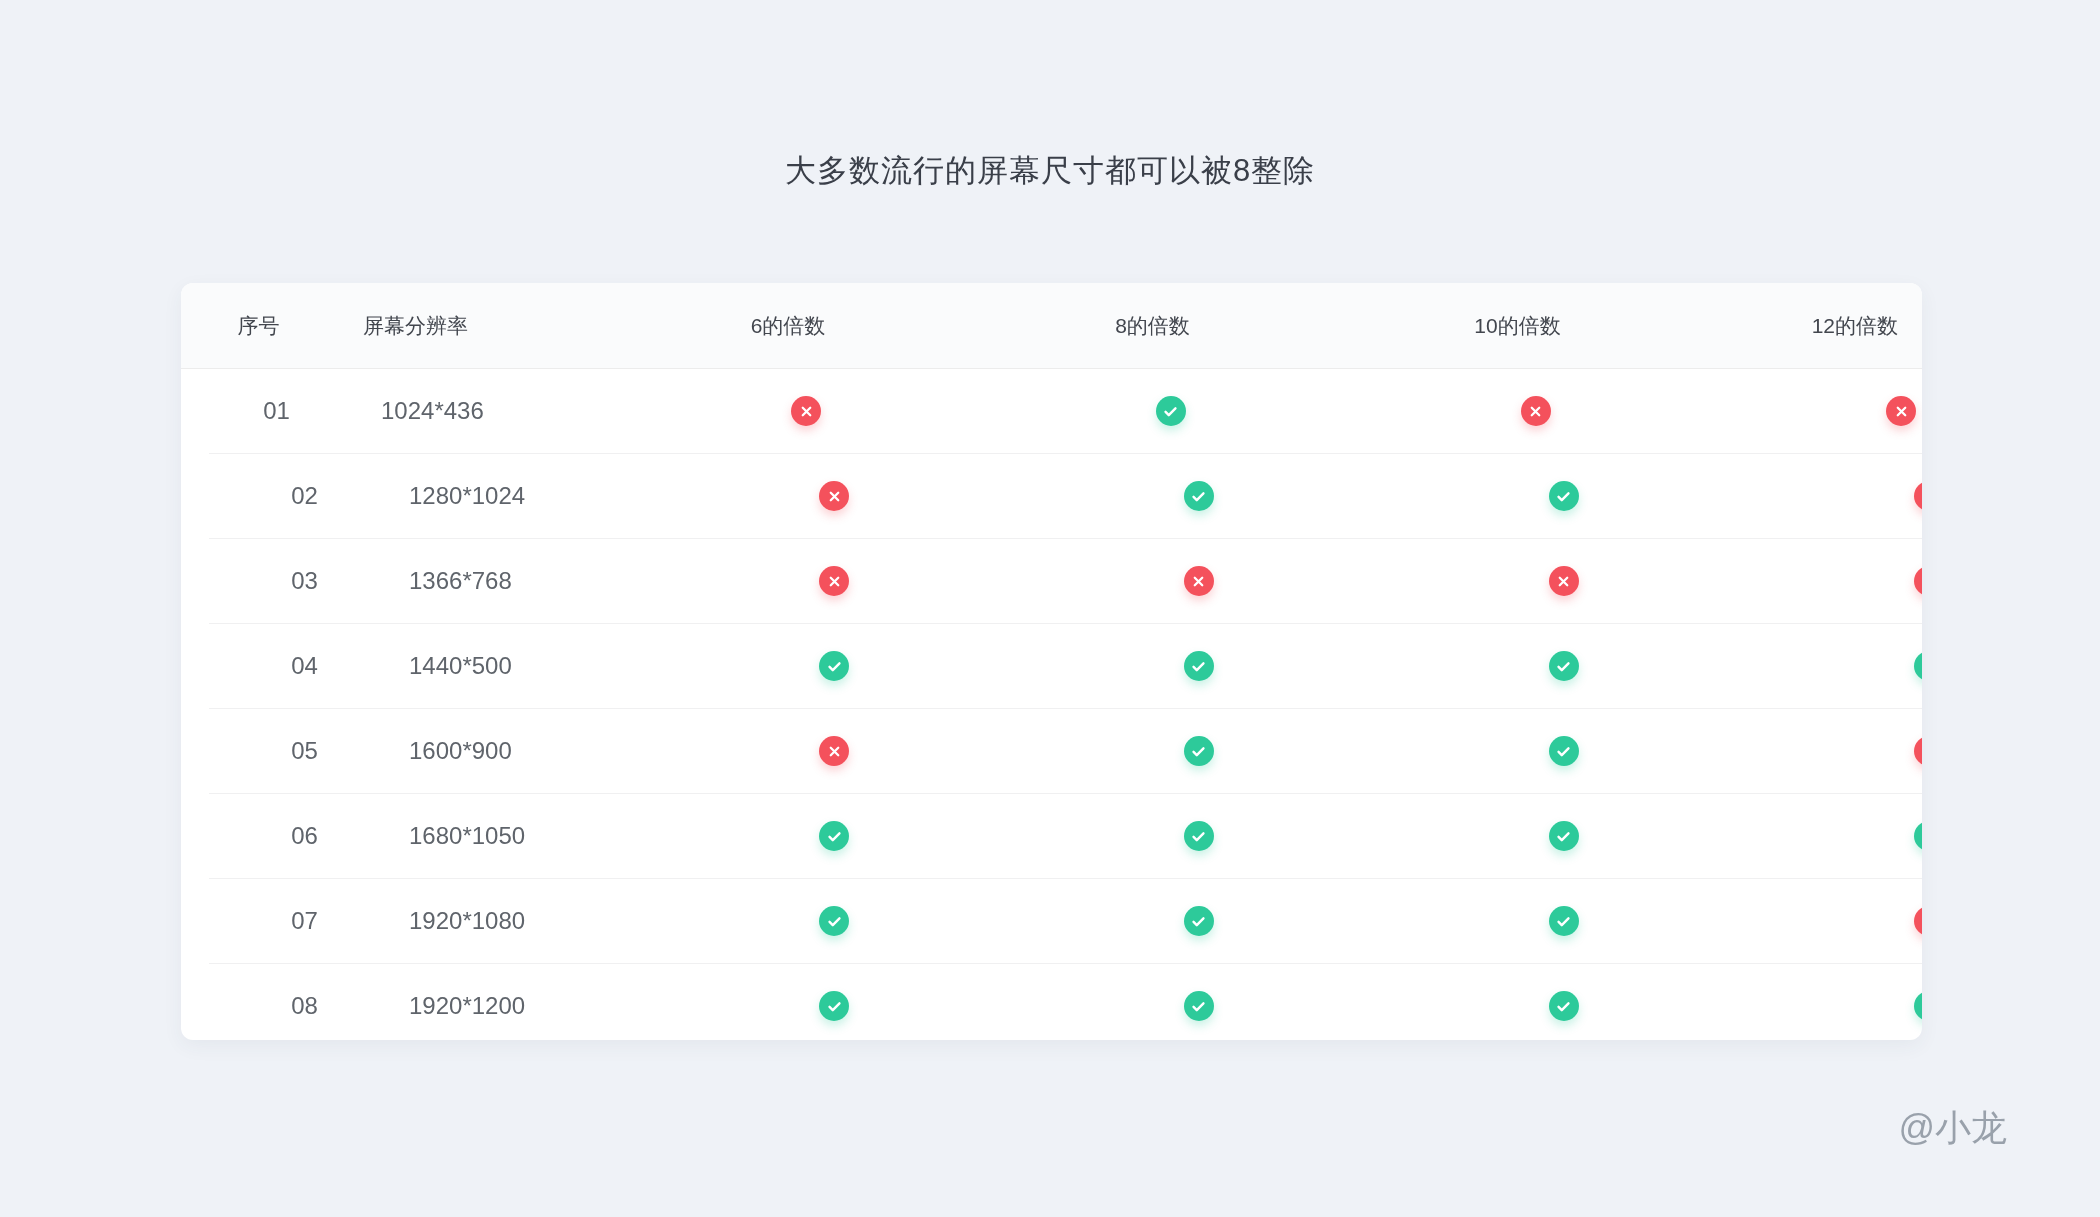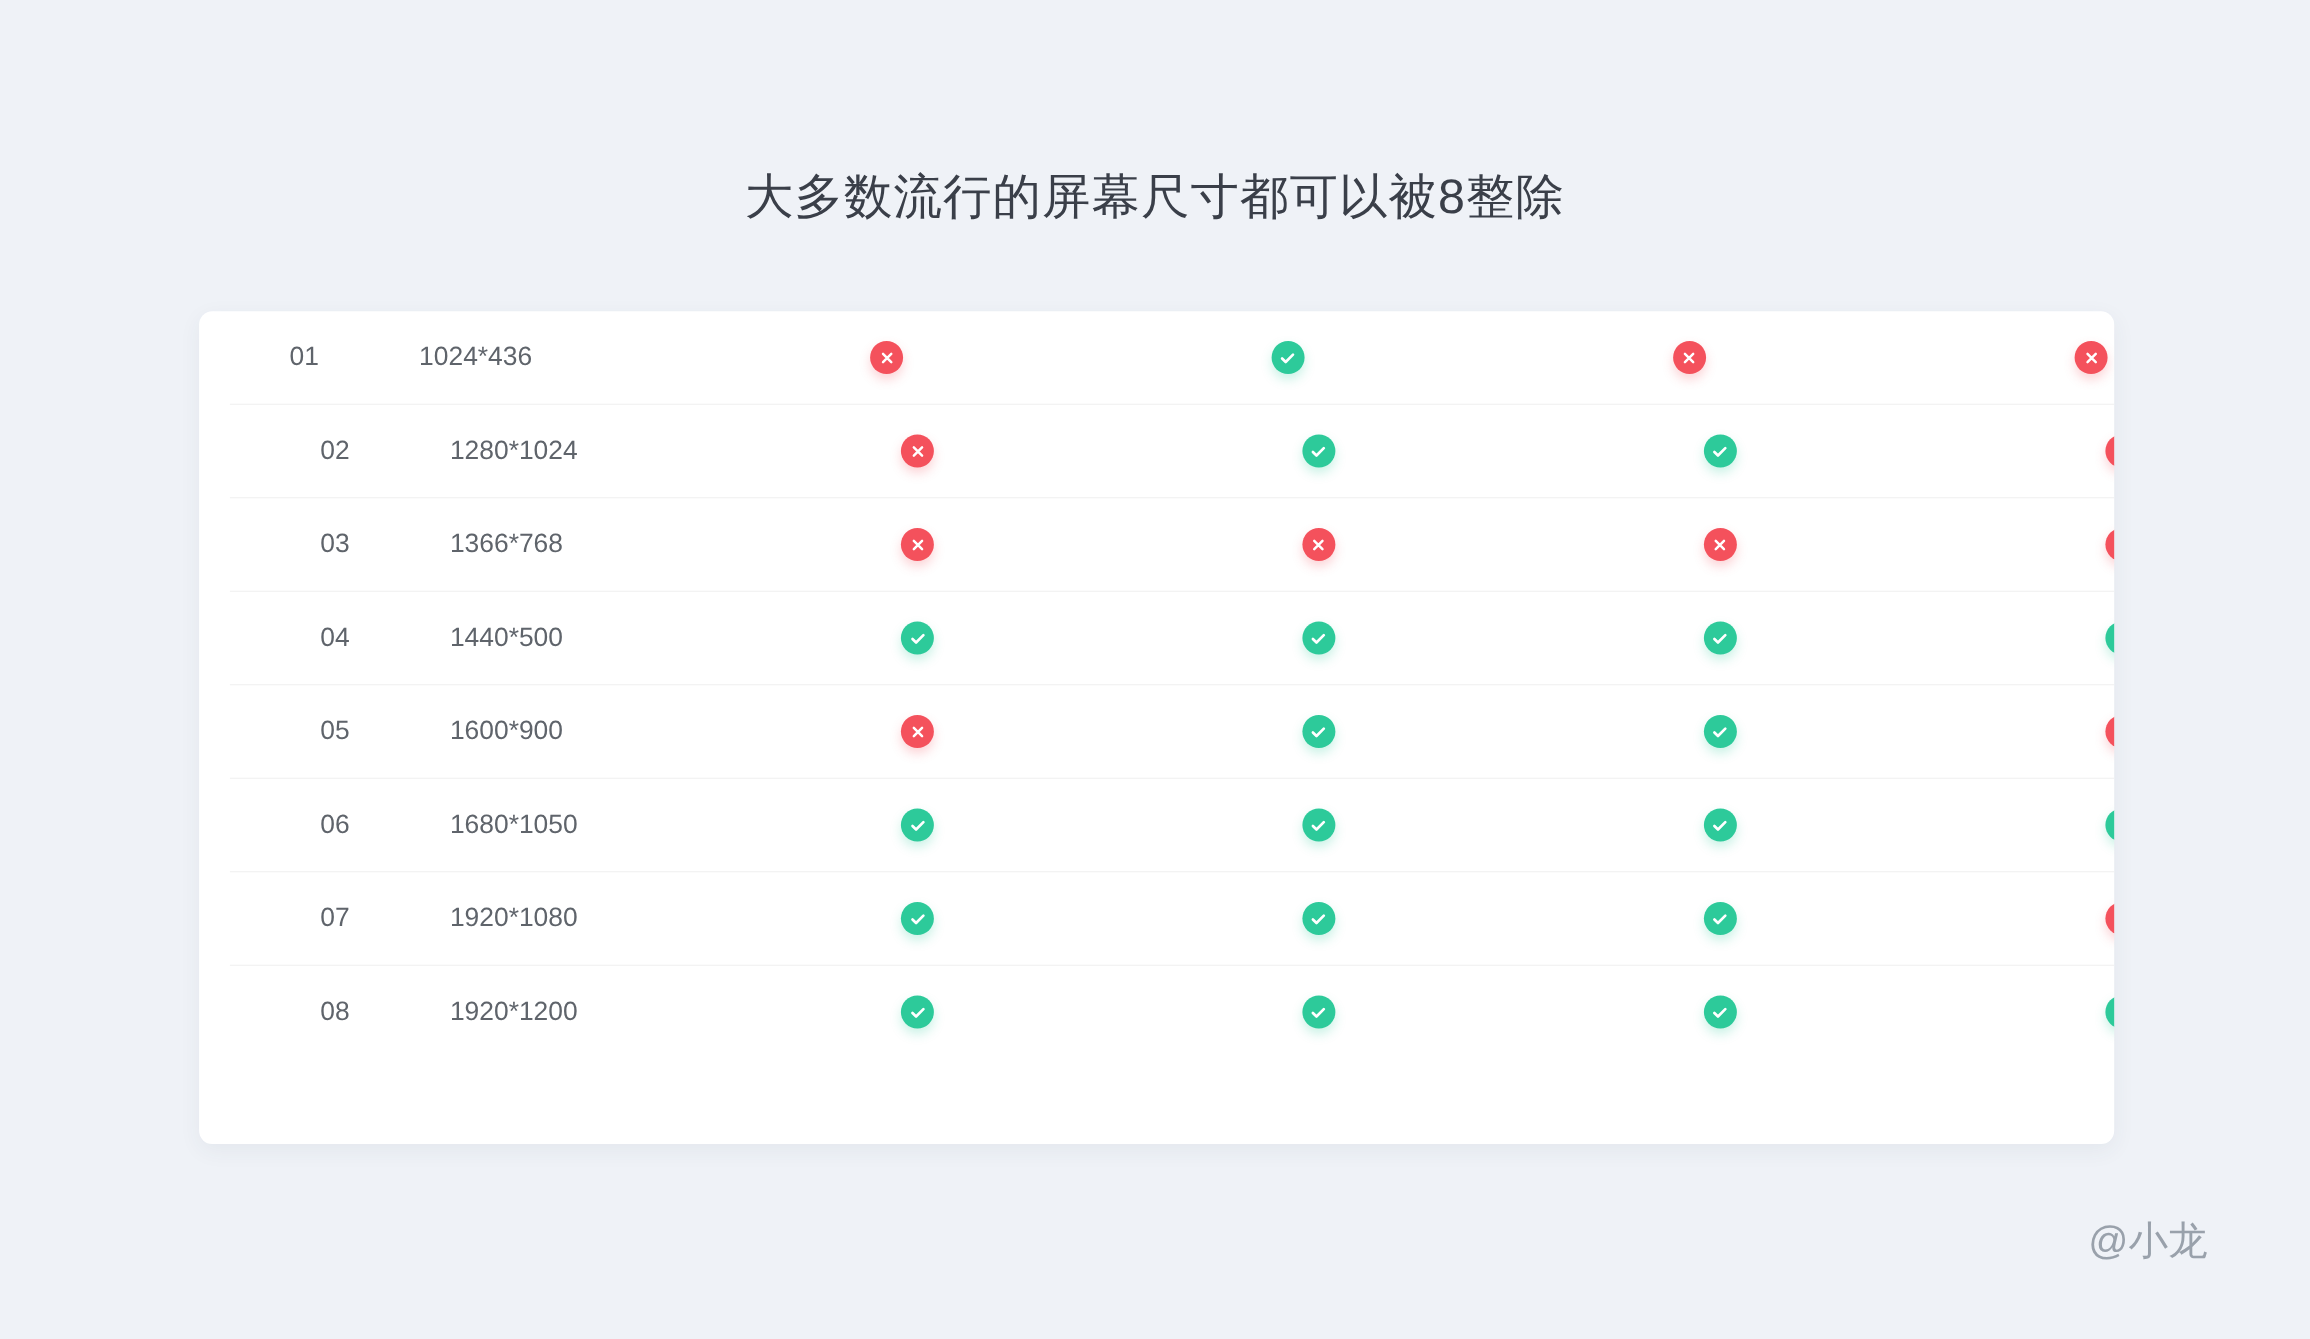--- a/index.html
+++ b/index.html
@@ -3,21 +3,21 @@
 <meta charset="utf-8">
 <style>
   html,body{margin:0;padding:0;}
   body{
     width:2100px;height:1217px;position:relative;overflow:hidden;
     background:#eff2f7;
     font-family:"Liberation Sans","DejaVu Sans",sans-serif;
   }
   .page-title{
     position:absolute;top:150px;left:0;width:100%;
-    text-align:center;font-size:44px;font-weight:500;
+    text-align:center;font-size:31px;font-weight:500;
     color:#3a3f49;letter-spacing:1px;
   }
   .card{
     position:absolute;left:181px;top:283px;width:1741px;height:757px;
     background:#ffffff;border-radius:12px;
     box-shadow:0 6px 20px rgba(50,65,90,0.06);
     overflow:hidden;
   }
   .row{
     display:grid;
@@ -44,20 +44,28 @@
     position:absolute;top:1104px;right:93px;
     font-size:36px;color:#99a1ab;
   }
 </style>
 </head>
 <body style="background: rgb(239, 242, 247);">
 
 <div class="page-title">大多数流行的屏幕尺寸都可以被8整除</div>
 
 <div class="card">
+  <div class="row header">
+    <div class="c-center">序号</div>
+    <div class="c-left">屏幕分辨率</div>
+    <div class="c-center">6的倍数</div>
+    <div class="c-center">8的倍数</div>
+    <div class="c-center">10的倍数</div>
+    <div class="c-right">12的倍数</div>
+  </div>
   <div class="tbody">
   <div class="row">
     <div class="c-center">01</div>
     <div class="c-left">1024*436</div>
     <div class="c-center status">
           <span class="badge fail">
             <svg width="15" height="15" viewBox="0 0 24 24" fill="none">
               <path d="M6 6l12 12M18 6L6 18" stroke="#ffffff" stroke-width="3.6" stroke-linecap="round"></path>
             </svg>
           </span>

